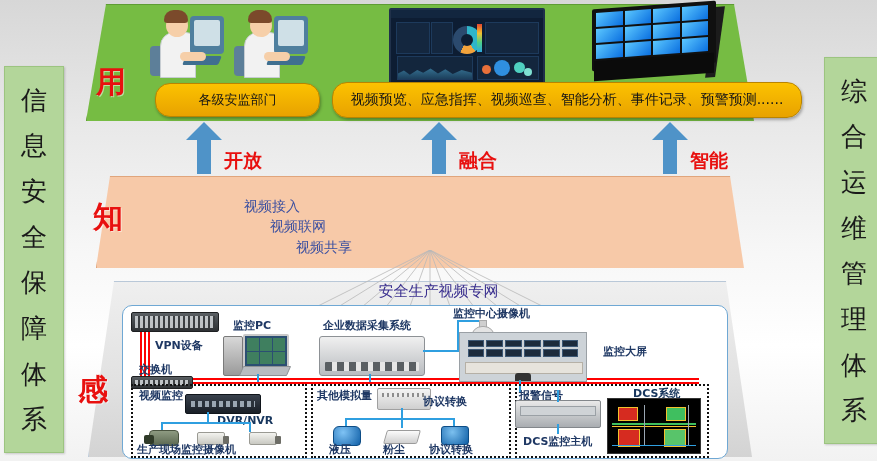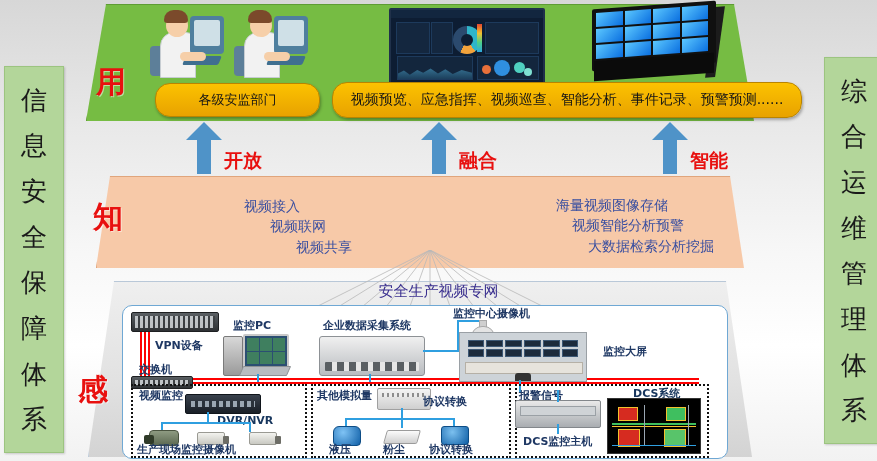--- a/index.html
+++ b/index.html
@@ -295,25 +295,20 @@
   <div class="arrow-label" id="alabel-2">融合</div>
   <div class="arrow-label" id="alabel-3">智能</div>
 
 
   <div class="cloudside" id="cloud-left">
     <div>视频接入</div>
     <div style="margin-right:-26px;">视频联网</div>
     <div style="margin-right:-52px;">视频共享</div>
   </div>
 
-  <div class="cloudside" id="cloud-right">
-    <div>海量视频图像存储</div>
-    <div style="margin-left:16px;">视频智能分析预警</div>
-    <div style="margin-left:32px;">大数据检索分析挖掘</div>
-  </div>
 
   <svg id="fan" viewBox="0 0 260 62">
     <g stroke="#b9b9b9" stroke-width="0.8" fill="none">
       <line x1="130" y1="0" x2="6" y2="62"></line>
         <line x1="130" y1="0" x2="30" y2="62"></line>
       <line x1="130" y1="0" x2="56" y2="62"></line>
         <line x1="130" y1="0" x2="82" y2="62"></line>
       <line x1="130" y1="0" x2="108" y2="62"></line>
         <line x1="130" y1="0" x2="130" y2="62"></line>
       <line x1="130" y1="0" x2="152" y2="62"></line>

